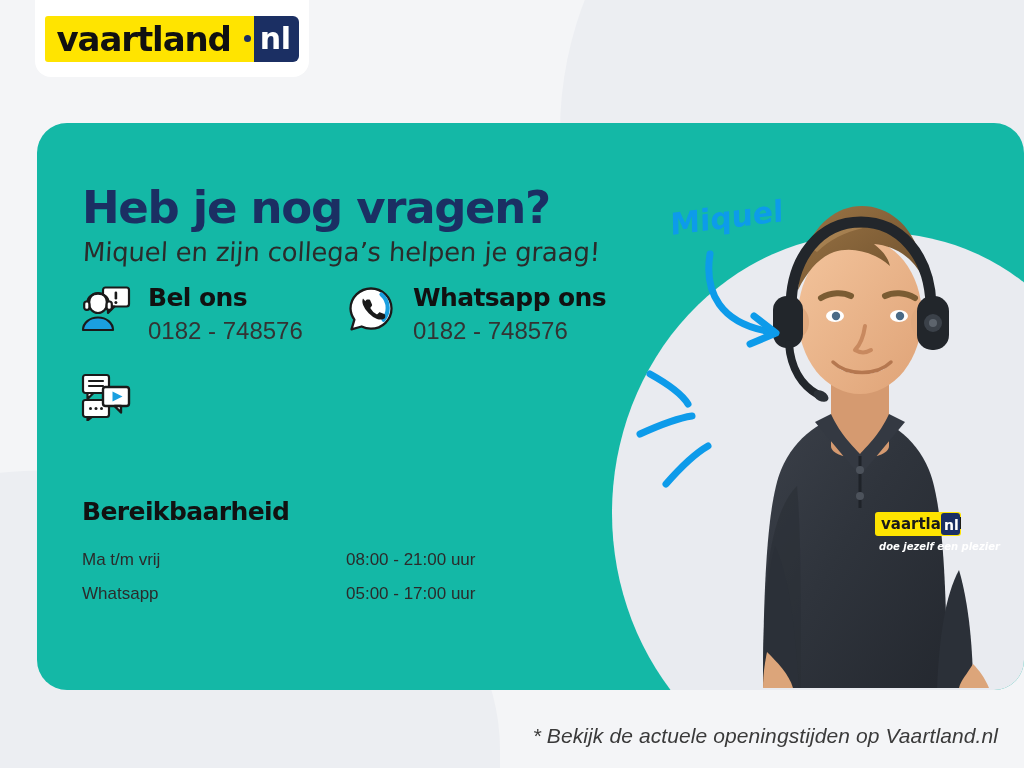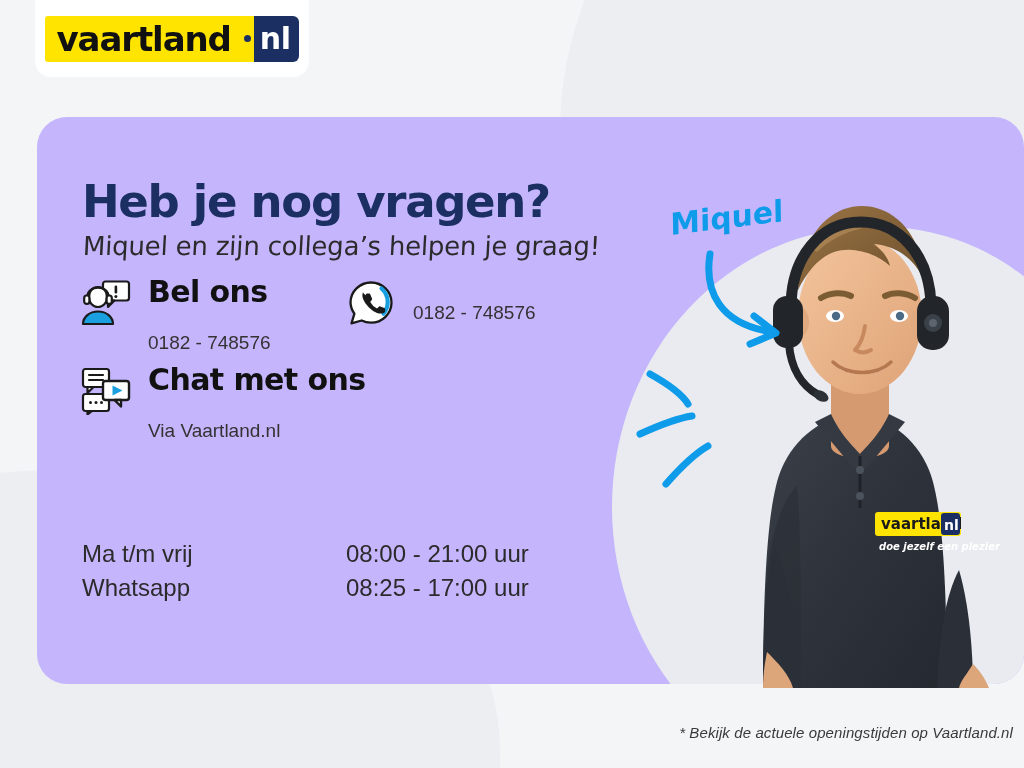--- a/index.html
+++ b/index.html
@@ -98,24 +98,24 @@
     padding: 0 9px 0 6px;
     border-radius: 0 6px 6px 0;
     display: flex;
     align-items: center;
   }
 
   
   .card {
     position: absolute;
     left: 37px;
-    top: 117px;
+    top: 123px;
     width: 987px;
     height: 567px;
-    background: #c4b5fd;
+    background: #14b8a6;
     border-radius: 30px;
     overflow: hidden;
   }
   
   .card-gray-blob {
     position: absolute;
     left: 575px;
     top: 110px;
     width: 520px;
     height: 560px;
@@ -171,33 +171,33 @@
     flex: 0 0 52px;
     display: flex;
     align-items: center;
     justify-content: center;
     margin-top: 2px;
   }
   .contact-text { padding-top: 2px; }
   .contact-title {
     font-family: "DejaVu Sans", sans-serif;
     font-weight: 700;
-    font-size: 30px;
+    font-size: 25px;
     letter-spacing: -0.6px;
     color: #111111;
     line-height: 30px;
     white-space: nowrap;
   }
   .contact-sub {
     font-family: "Liberation Sans", sans-serif;
     font-weight: 400;
-    font-size: 19px;
+    font-size: 24px;
     color: #333333;
     line-height: 32px;
-    margin-top: 20px;
+    margin-top: 2px;
     white-space: nowrap;
   }
 
   
   .avail-title {
     position: absolute;
     left: 45px;
     top: 374px;
     font-family: "DejaVu Sans", sans-serif;
     font-weight: 700;
@@ -207,21 +207,21 @@
   }
   .avail-table {
     position: absolute;
     left: 45px;
     top: 420px;
     border-collapse: collapse;
   }
   .avail-table td {
     font-family: "Liberation Sans", sans-serif;
     font-weight: 400;
-    font-size: 24px;
+    font-size: 17px;
     color: #2b2b2b;
     line-height: 34px;
     padding: 0;
     white-space: nowrap;
   }
   .avail-table td.day   { width: 258px; padding-right: 6px; }
   .avail-table td.hours { width: 230px; }
 
   
   .miquel-label {
@@ -255,25 +255,25 @@
     left: 745px;
     top: 140px;
     width: 290px;
     height: 560px;
     z-index: 5;
   }
 
   
   .footnote {
     position: absolute;
-    right: 11px;
+    right: 26px;
     top: 724px;
     font-family: "Liberation Sans", sans-serif;
     font-style: italic;
-    font-size: 15px;
+    font-size: 21px;
     color: #3a3a3a;
     letter-spacing: 0.1px;
     white-space: nowrap;
     z-index: 8;
   }
 </style>
 </head>
 <body>
 
 <div class="bg-root">
@@ -321,20 +321,21 @@
 
     <div class="contact contact-whatsapp">
       <span class="contact-icon">
         <svg width="48" height="48" viewBox="0 0 48 48" aria-hidden="true">
           <path d="M24 3.5c11.3 0 20.5 9 20.5 20.1 0 11.1-9.2 20.1-20.5 20.1a20.8 20.8 0 0 1-9.4-2.2L4.5 44.3l2.9-9.7A19.7 19.7 0 0 1 3.5 23.6C3.5 12.5 12.7 3.5 24 3.5z" fill="#fff" stroke="#1a1a1a" stroke-width="2.3" stroke-linejoin="round"></path>
           <path d="M34.5 9.5a18 18 0 0 1 6.2 13.6 18 18 0 0 1-4.2 11.6" fill="none" stroke="#1a9fe0" stroke-width="4.2" stroke-linecap="round"></path>
           <path d="M18.4 16.2c.7-1.5 1.5-1.6 2.3-1.6h1.3c.5 0 1 .2 1.3.9l1.7 4c.2.5.1 1-.2 1.4l-1.1 1.3c-.3.4-.4.9-.1 1.4a14 14 0 0 0 5.6 5.5c.5.3 1 .2 1.4-.2l1.3-1.2c.4-.4.9-.5 1.4-.3l4 1.7c.6.3.9.8.9 1.3v1.3c0 .8-.2 1.6-1.7 2.3-1.6.8-3.9.9-6.5-.1a22.3 22.3 0 0 1-8.3-5.6 22.3 22.3 0 0 1-5.6-8.3c-1-2.6-.9-4.9-.1-6.5z" fill="#1a1a1a"></path>
         </svg>
       </span>
       <span class="contact-text">
+        <span class="contact-title">Whatsapp ons</span>
         <span class="contact-sub" style="display:block">0182 - 748576</span>
       </span>
     </div>
 
     <div class="contact contact-chat">
       <span class="contact-icon">
         <svg width="50" height="48" viewBox="0 0 50 48" aria-hidden="true">
           <rect x="2" y="2" width="26" height="18" rx="2.4" fill="#fff" stroke="#1a1a1a" stroke-width="2.2"></rect>
           <path d="M6.5 20 L6.5 26 L12.5 20 Z" fill="#fff" stroke="#1a1a1a" stroke-width="2.2" stroke-linejoin="round"></path>
           <line x1="8" y1="8" x2="22" y2="8" stroke="#1a1a1a" stroke-width="2.2" stroke-linecap="round"></line>
@@ -342,35 +343,32 @@
           <rect x="2" y="27" width="26" height="17" rx="2.4" fill="#fff" stroke="#1a1a1a" stroke-width="2.2"></rect>
           <path d="M6.5 44 L6.5 47.5 L11 44 Z" fill="#fff" stroke="#1a1a1a" stroke-width="2.2" stroke-linejoin="round"></path>
           <circle cx="9.5" cy="35.5" r="1.5" fill="#1a1a1a"></circle>
           <circle cx="15" cy="35.5" r="1.5" fill="#1a1a1a"></circle>
           <circle cx="20.5" cy="35.5" r="1.5" fill="#1a1a1a"></circle>
           <rect x="22" y="14" width="26" height="19" rx="2.6" fill="#fff" stroke="#1a1a1a" stroke-width="2.4"></rect>
           <path d="M40 33 L40 39.5 L33.5 33 Z" fill="#fff" stroke="#1a1a1a" stroke-width="2.4" stroke-linejoin="round"></path>
           <path d="M31.5 18.5 L41.5 23.5 L31.5 28.5 Z" fill="#1a9fe0"></path>
         </svg>
       </span>
-      <span class="contact-text">
-        <span class="contact-title">Chat met ons</span>
-        <span class="contact-sub" style="display:block">Via Vaartland.nl</span>
-      </span>
     </div>
 
+    <div class="avail-title">Bereikbaarheid</div>
     <table class="avail-table">
       <tbody>
         <tr>
           <td class="day">Ma t/m vrij</td>
           <td class="hours">08:00 - 21:00 uur</td>
         </tr>
         <tr>
           <td class="day">Whatsapp</td>
-          <td class="hours">08:25 - 17:00 uur</td>
+          <td class="hours">05:00 - 17:00 uur</td>
         </tr>
       </tbody>
     </table>
 
   </div>
 </div>
 
 <div class="agent">
   <svg width="290" height="560" viewBox="0 0 290 560" aria-hidden="true">
     <defs>

